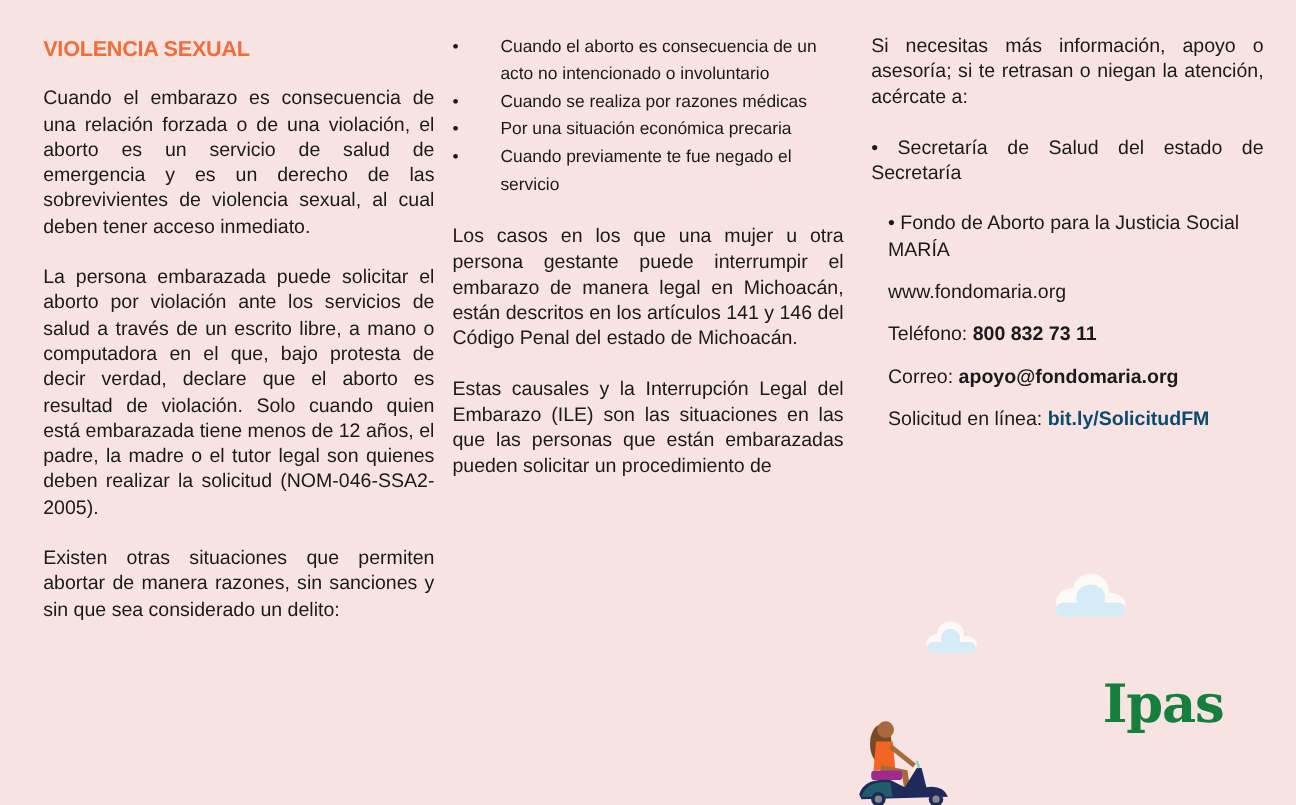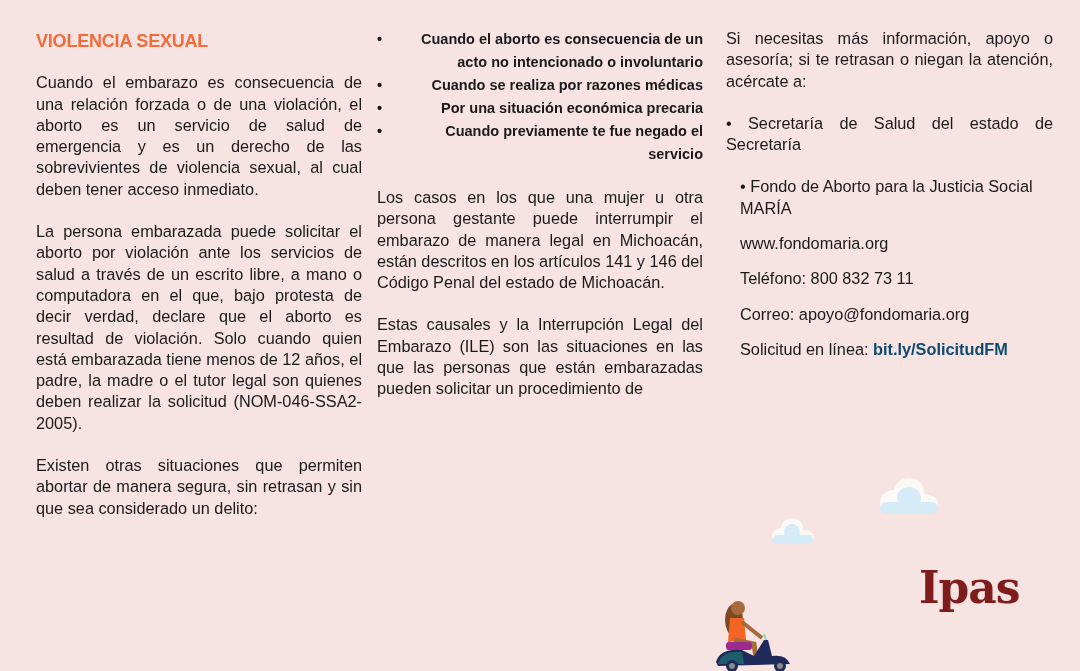--- a/index.html
+++ b/index.html
@@ -9,38 +9,38 @@
     font-family: "Liberation Sans", "DejaVu Sans", sans-serif;
     color: #1a1a1a;
   }
   .col { position: absolute; top: 28px; font-size: 16.3px; line-height: 21.3px; }
   .col1 { left: 36px; width: 326px; }
   .col2 { left: 377px; width: 326px; }
   .col3 { left: 726px; width: 327px; }
   .heading { color: #f26b3a; font-weight: bold; font-size: 18px; margin: 3px 0 20px 0; letter-spacing: -0.2px; }
   .lead { font-weight: normal; text-align: justify; text-align-last: left; margin: 0 0 21px 0; }
   p { margin: 0 0 21px 0; text-align: justify; text-align-last: left; }
-  ul.causes { list-style: none; padding: 0; margin: 0 0 21px 0; font-weight: bold; font-size: 14.5px; line-height: 23px; text-align: right; }
+  ul.causes { list-style: none; padding: 0; margin: 0 0 21px 0; font-weight: normal; font-size: 14.5px; line-height: 23px; }
   ul.causes li { position: relative; padding-left: 40px; }
   ul.causes li::before { content: "•"; position: absolute; left: 0; top: 0; }
   .contact-line { margin: 14px; }
-  .b { font-weight: normal; }
+  .b { font-weight: bold; }
   .pink { color: #0c4a6e; font-weight: bold; }
   .cloud { position: absolute; }
-  .logo { position: absolute; left: 919px; top: 562px; color: #7f1d1d; font-family: "DejaVu Serif", serif; font-weight: bold; font-size: 44px; letter-spacing: -1px; }
+  .logo { position: absolute; left: 919px; top: 562px; color: #15803d; font-family: "DejaVu Serif", serif; font-weight: bold; font-size: 44px; letter-spacing: -1px; }
   .scooter { position: absolute; left: 714px; top: 590px; }
 </style>
 </head>
 <body>
 
 <div class="col col1">
   <div class="heading">VIOLENCIA SEXUAL</div>
   <p class="lead">Cuando el embarazo es consecuencia de una relación forzada o de una violación, el aborto es un servicio de salud de emergencia y es un derecho de las sobrevivientes de violencia sexual, al cual deben tener acceso inmediato.</p>
   <p>La persona embarazada puede solicitar el aborto por violación ante los servicios de salud a través de un escrito libre, a mano o computadora en el que, bajo protesta de decir verdad, declare que el aborto es resultad de violación. Solo cuando quien está embarazada tiene menos de 12 años, el padre, la madre o el tutor legal son quienes deben realizar la solicitud (NOM-046-SSA2-2005).</p>
-  <p>Existen otras situaciones que permiten abortar de manera segura, sin retrasan y sin que sea considerado un delito:</p>
+  <p>Existen otras situaciones que permiten abortar de manera razones, sin sanciones y sin que sea considerado un delito:</p>
 </div>
 
 <div class="col col2">
   <ul class="causes">
     <li>Cuando el aborto es consecuencia de un acto no intencionado o involuntario</li>
     <li>Cuando se realiza por razones médicas</li>
     <li>Por una situación económica precaria</li>
     <li>Cuando previamente te fue negado el servicio</li>
   </ul>
   <p>Los casos en los que una mujer u otra persona gestante puede interrumpir el embarazo de manera legal en Michoacán, están descritos en los artículos 141 y 146 del Código Penal del estado de Michoacán.</p>

